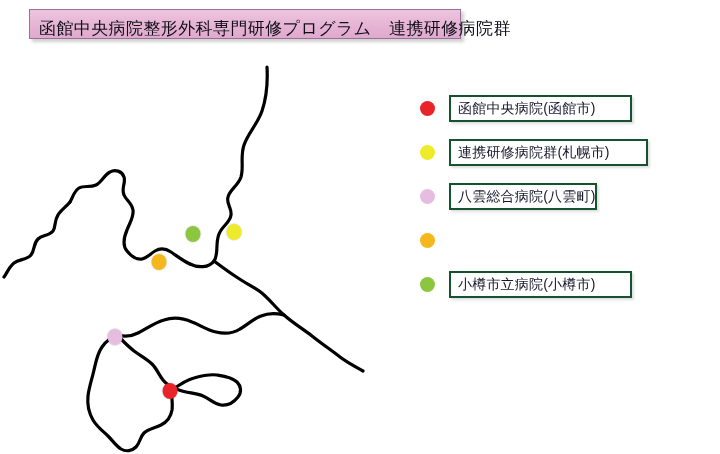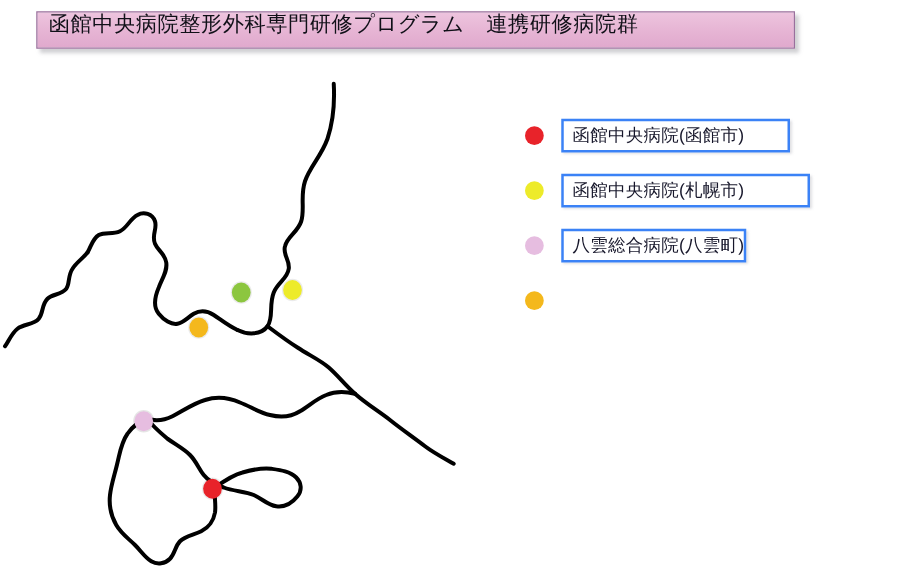--- a/index.html
+++ b/index.html
@@ -14,28 +14,28 @@
     overflow: hidden;
     font-family: "Liberation Sans", "DejaVu Sans", sans-serif;
     background: #ffffff;
   }
 
   
   #title-banner {
     position: absolute;
     left: 29px;
     top: 9px;
-    width: 607px;
+    width: 432px;
     height: 30px;
     box-sizing: border-box;
     background: linear-gradient(to bottom, #edc4de 0%, #e6b4d4 55%, #e0a9cd 100%);
     border: 1px solid #9a6f9c;
     box-shadow: 3px 3px 3px rgba(120,120,130,0.35);
     display: flex;
-    align-items: flex-start;
+    align-items: flex-end;
     padding-left: 9px;
   }
   #title-text {
     font-size: 17px;
     line-height: 19px;
     color: #101018;
     font-weight: 400;
     letter-spacing: 0.4px;
     white-space: nowrap;
   }
@@ -78,21 +78,21 @@
   }
   .legend-dot {
     width: 15px;
     height: 15px;
     border-radius: 50%;
     flex: 0 0 auto;
     margin-right: 14px;
   }
   .legend-box {
     box-sizing: border-box;
-    border: 2px solid #3b82f6;
+    border: 2px solid #14532d;
     background: #ffffff;
     height: 27px;
     display: flex;
     align-items: center;
     padding: 0 7px;
     box-shadow: 1.5px 1.5px 2px rgba(150,150,160,0.30);
   }
   .legend-label {
     font-size: 14px;
     line-height: 16px;
@@ -199,29 +199,35 @@
   <div class="legend-row">
     <span class="legend-dot" style="background:#e8232a;"></span>
     <span class="legend-box" style="width:183px;">
       <span class="legend-label">函館中央病院(函館市)</span>
     </span>
   </div>
 
   <div class="legend-row">
     <span class="legend-dot" style="background:#edeb2a;"></span>
     <span class="legend-box" style="width:199px;">
-      <span class="legend-label">函館中央病院(札幌市)</span>
+      <span class="legend-label">連携研修病院群(札幌市)</span>
     </span>
   </div>
 
   <div class="legend-row">
     <span class="legend-dot" style="background:#e6bde0;"></span>
     <span class="legend-box" style="width:148px;">
       <span class="legend-label">八雲総合病院(八雲町)</span>
     </span>
   </div>
 
   <div class="legend-row">
     <span class="legend-dot" style="background:#f4b81c;"></span>
   </div>
 
+  <div class="legend-row">
+    <span class="legend-dot" style="background:#8cc63f;"></span>
+    <span class="legend-box" style="width:183px;">
+      <span class="legend-label">小樽市立病院(小樽市)</span>
+    </span>
+  </div>
 
 </div>
 
 </body></html>

